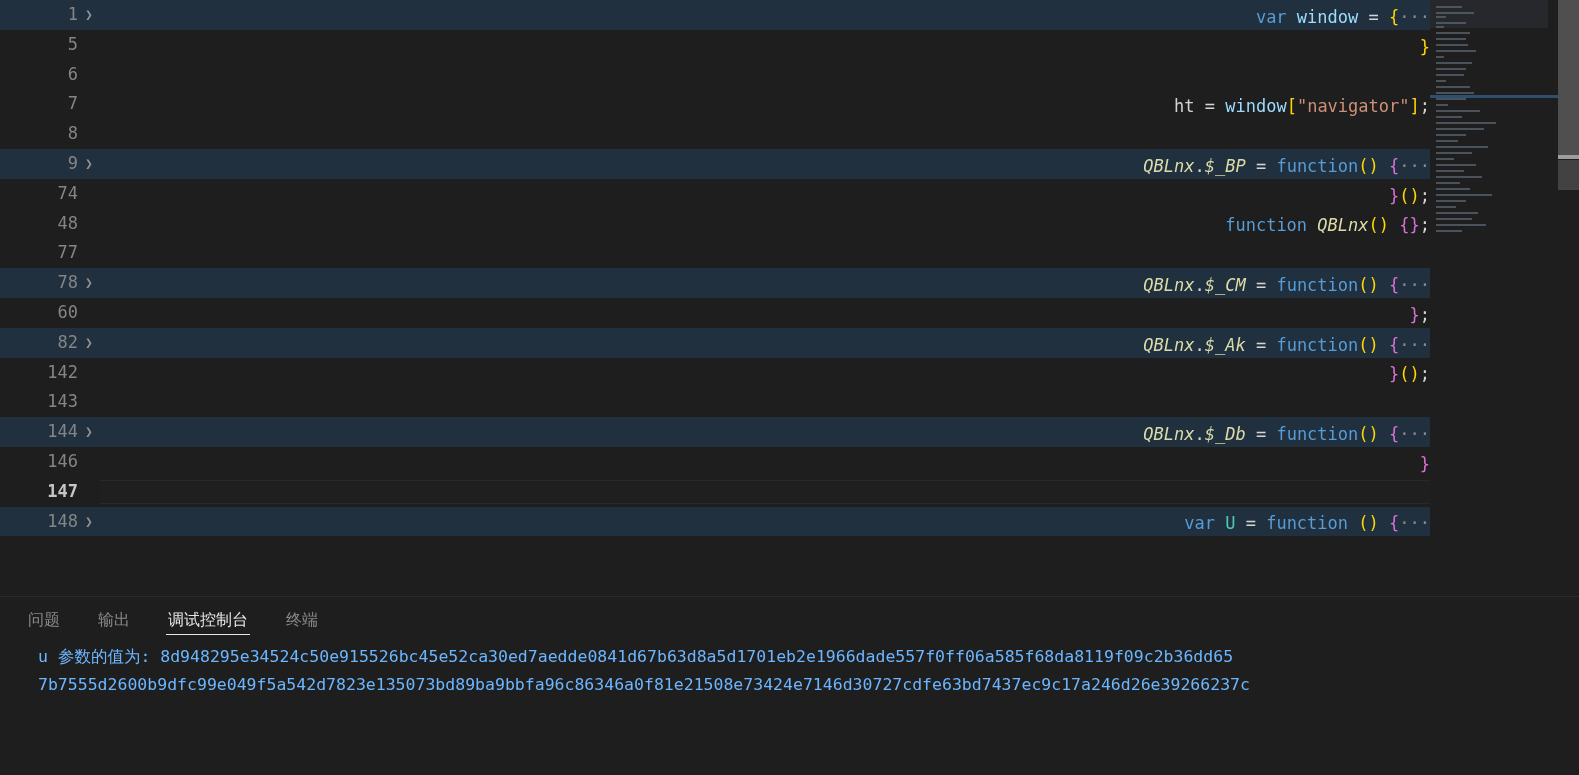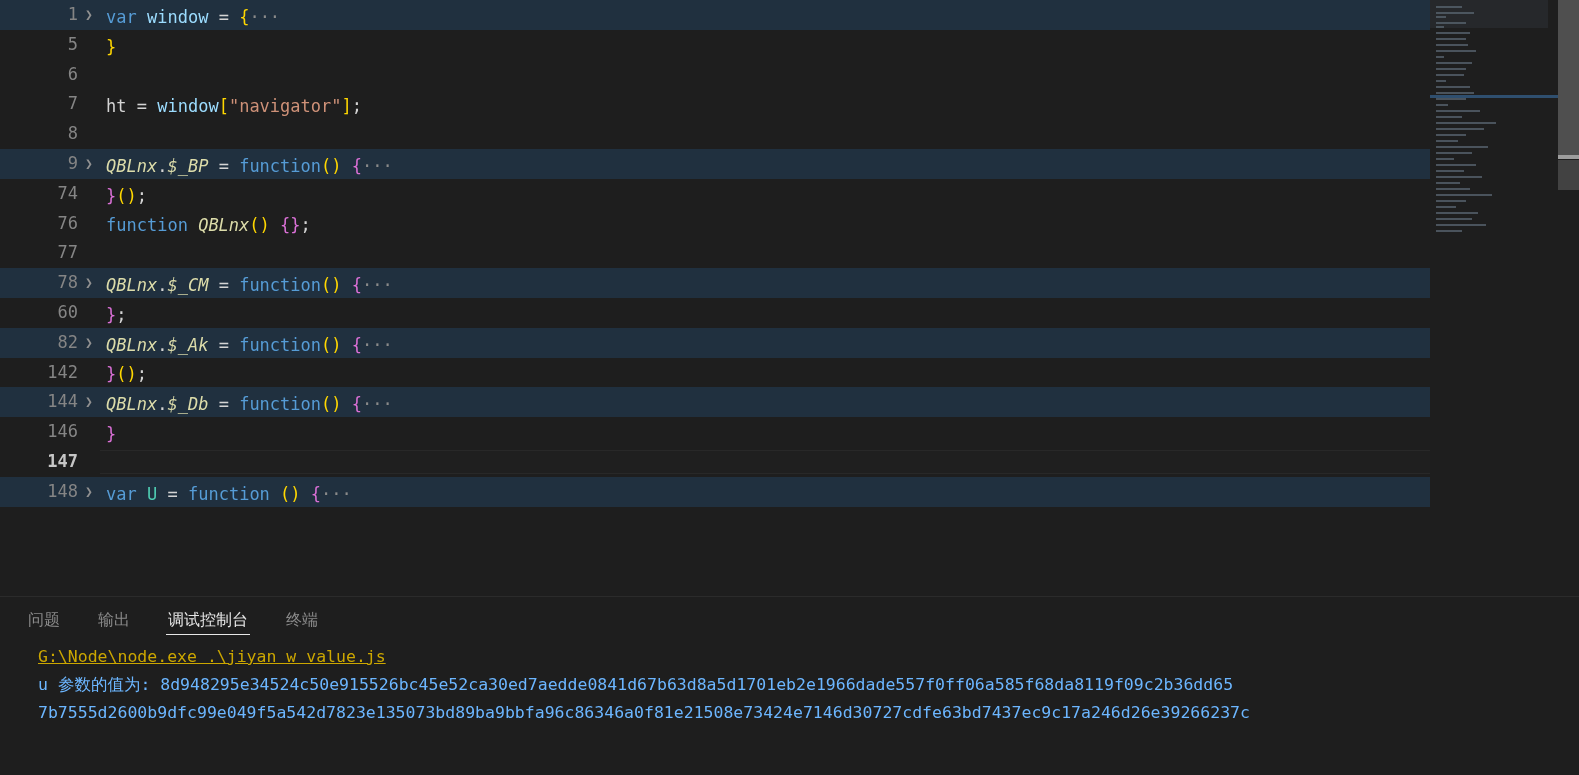--- a/index.html
+++ b/index.html
@@ -33,21 +33,21 @@
   }
   .ln {
     width: 78px; text-align: right; color: #858585;
     font-size: 17px; flex: 0 0 78px; user-select: none;
   }
   .fold {
     width: 22px; text-align: center; color: #919191; flex: 0 0 22px;
     font-size: 13px; user-select: none;
   }
   .fold.empty { color: transparent; }
-  .code-cell { flex: 1 1 auto; height: 24px; line-height: 29.8px; padding-left: 6px; }
+  .code-cell { flex: 1 1 auto; height: 24px; line-height: 29.8px; padding-left: 6px; text-align: right; }
 
   
   .t-kw   { color: #569cd6; }
   .t-var  { color: #dcdcaa; font-style: italic; }
   .t-plain{ color: #d4d4d4; }
   .t-id   { color: #9cdcfe; }
   .t-str  { color: #ce9178; }
   .t-type { color: #4ec9b0; }
   .t-brk  { color: #ffd700; }
   .t-brk2 { color: #da70d6; }
@@ -119,26 +119,27 @@
 
   <div class="editor">
     <div class="code-area" id="code-area">
         <div class="line folded"><span class="ln">1</span><span class="fold">❯</span><span class="code-cell"><span class="t-kw">var</span><span class="t-plain"> </span><span class="t-id">window</span><span class="t-plain"> </span><span class="t-plain">=</span><span class="t-plain"> </span><span class="t-brk">{</span><span class="t-dots">···</span></span></div>
         <div class="line"><span class="ln">5</span><span class="fold empty">·</span><span class="code-cell"><span class="t-brk">}</span></span></div>
         <div class="line"><span class="ln">6</span><span class="fold empty">·</span><span class="code-cell"></span></div>
         <div class="line"><span class="ln">7</span><span class="fold empty">·</span><span class="code-cell"><span class="t-plain">ht</span><span class="t-plain"> </span><span class="t-plain">=</span><span class="t-plain"> </span><span class="t-id">window</span><span class="t-brk">[</span><span class="t-str">"navigator"</span><span class="t-brk">]</span><span class="t-plain">;</span></span></div>
         <div class="line"><span class="ln">8</span><span class="fold empty">·</span><span class="code-cell"></span></div>
         <div class="line folded"><span class="ln">9</span><span class="fold">❯</span><span class="code-cell"><span class="t-var">QBLnx</span><span class="t-plain">.</span><span class="t-var">$_BP</span><span class="t-plain"> </span><span class="t-plain">=</span><span class="t-plain"> </span><span class="t-kw">function</span><span class="t-brk">()</span><span class="t-plain"> </span><span class="t-brk2">{</span><span class="t-dots">···</span></span></div>
         <div class="line"><span class="ln">74</span><span class="fold empty">·</span><span class="code-cell"><span class="t-brk2">}</span><span class="t-brk">()</span><span class="t-plain">;</span></span></div>
-        <div class="line"><span class="ln">76</span><span class="fold empty">·</span><span class="code-cell"><span class="t-kw">function</span><span class="t-plain"> </span><span class="t-var">QBLnx</span><span class="t-brk">()</span><span class="t-plain"> </span><span class="t-brk2">{}</span><span class="t-plain">;</span></span></div>
+        <div class="line"><span class="ln">48</span><span class="fold empty">·</span><span class="code-cell"><span class="t-kw">function</span><span class="t-plain"> </span><span class="t-var">QBLnx</span><span class="t-brk">()</span><span class="t-plain"> </span><span class="t-brk2">{}</span><span class="t-plain">;</span></span></div>
         <div class="line"><span class="ln">77</span><span class="fold empty">·</span><span class="code-cell"></span></div>
         <div class="line folded"><span class="ln">78</span><span class="fold">❯</span><span class="code-cell"><span class="t-var">QBLnx</span><span class="t-plain">.</span><span class="t-var">$_CM</span><span class="t-plain"> </span><span class="t-plain">=</span><span class="t-plain"> </span><span class="t-kw">function</span><span class="t-brk">()</span><span class="t-plain"> </span><span class="t-brk2">{</span><span class="t-dots">···</span></span></div>
         <div class="line"><span class="ln">60</span><span class="fold empty">·</span><span class="code-cell"><span class="t-brk2">}</span><span class="t-plain">;</span></span></div>
         <div class="line folded"><span class="ln">82</span><span class="fold">❯</span><span class="code-cell"><span class="t-var">QBLnx</span><span class="t-plain">.</span><span class="t-var">$_Ak</span><span class="t-plain"> </span><span class="t-plain">=</span><span class="t-plain"> </span><span class="t-kw">function</span><span class="t-brk">()</span><span class="t-plain"> </span><span class="t-brk2">{</span><span class="t-dots">···</span></span></div>
         <div class="line"><span class="ln">142</span><span class="fold empty">·</span><span class="code-cell"><span class="t-brk2">}</span><span class="t-brk">()</span><span class="t-plain">;</span></span></div>
+        <div class="line"><span class="ln">143</span><span class="fold empty">·</span><span class="code-cell"></span></div>
         <div class="line folded"><span class="ln">144</span><span class="fold">❯</span><span class="code-cell"><span class="t-var">QBLnx</span><span class="t-plain">.</span><span class="t-var">$_Db</span><span class="t-plain"> </span><span class="t-plain">=</span><span class="t-plain"> </span><span class="t-kw">function</span><span class="t-brk">()</span><span class="t-plain"> </span><span class="t-brk2">{</span><span class="t-dots">···</span></span></div>
         <div class="line"><span class="ln">146</span><span class="fold empty">·</span><span class="code-cell"><span class="t-brk2">}</span></span></div>
         <div class="line active"><span class="ln">147</span><span class="fold empty">·</span><span class="code-cell"></span></div>
         <div class="line folded"><span class="ln">148</span><span class="fold">❯</span><span class="code-cell"><span class="t-kw">var</span><span class="t-plain"> </span><span class="t-type">U</span><span class="t-plain"> </span><span class="t-plain">=</span><span class="t-plain"> </span><span class="t-kw">function</span><span class="t-plain"> </span><span class="t-brk">()</span><span class="t-plain"> </span><span class="t-brk2">{</span><span class="t-dots">···</span></span></div>
       </div>
 
     <div class="minimap" id="minimap">
       <div class="mm-slider"></div>
     <div class="mm-line" style="top: 6px; left: 6px; width: 26px;"></div>
         <div class="mm-line" style="top: 12px; left: 6px; width: 38px;"></div>
@@ -192,20 +193,19 @@
   <div class="panel">
 
     <div class="panel-header" id="panel-tabs">
         <div class="ptab">问题</div>
         <div class="ptab">输出</div>
         <div class="ptab active">调试控制台</div>
         <div class="ptab">终端</div>
       </div>
 
     <div class="console">
-      <div class="c-line"><span class="c-link">G:\Node\node.exe .\jiyan w value.js</span></div>
       <div class="c-line"><span class="c-prefix">u</span><span class="c-label">&nbsp;</span><span class="c-label">参数的值为:</span><span>&nbsp;</span><span class="c-hex">8d948295e34524c50e915526bc45e52ca30ed7aedde0841d67b63d8a5d1701eb2e1966dade557f0ff06a585f68da8119f09c2b36dd65</span></div>
       <div class="c-line"><span class="c-hex">7b7555d2600b9dfc99e049f5a542d7823e135073bd89ba9bbfa96c86346a0f81e21508e73424e7146d30727cdfe63bd7437ec9c17a246d26e39266237c</span></div>
     </div>
 
   </div>
 
 </div>
 
 </body></html>

